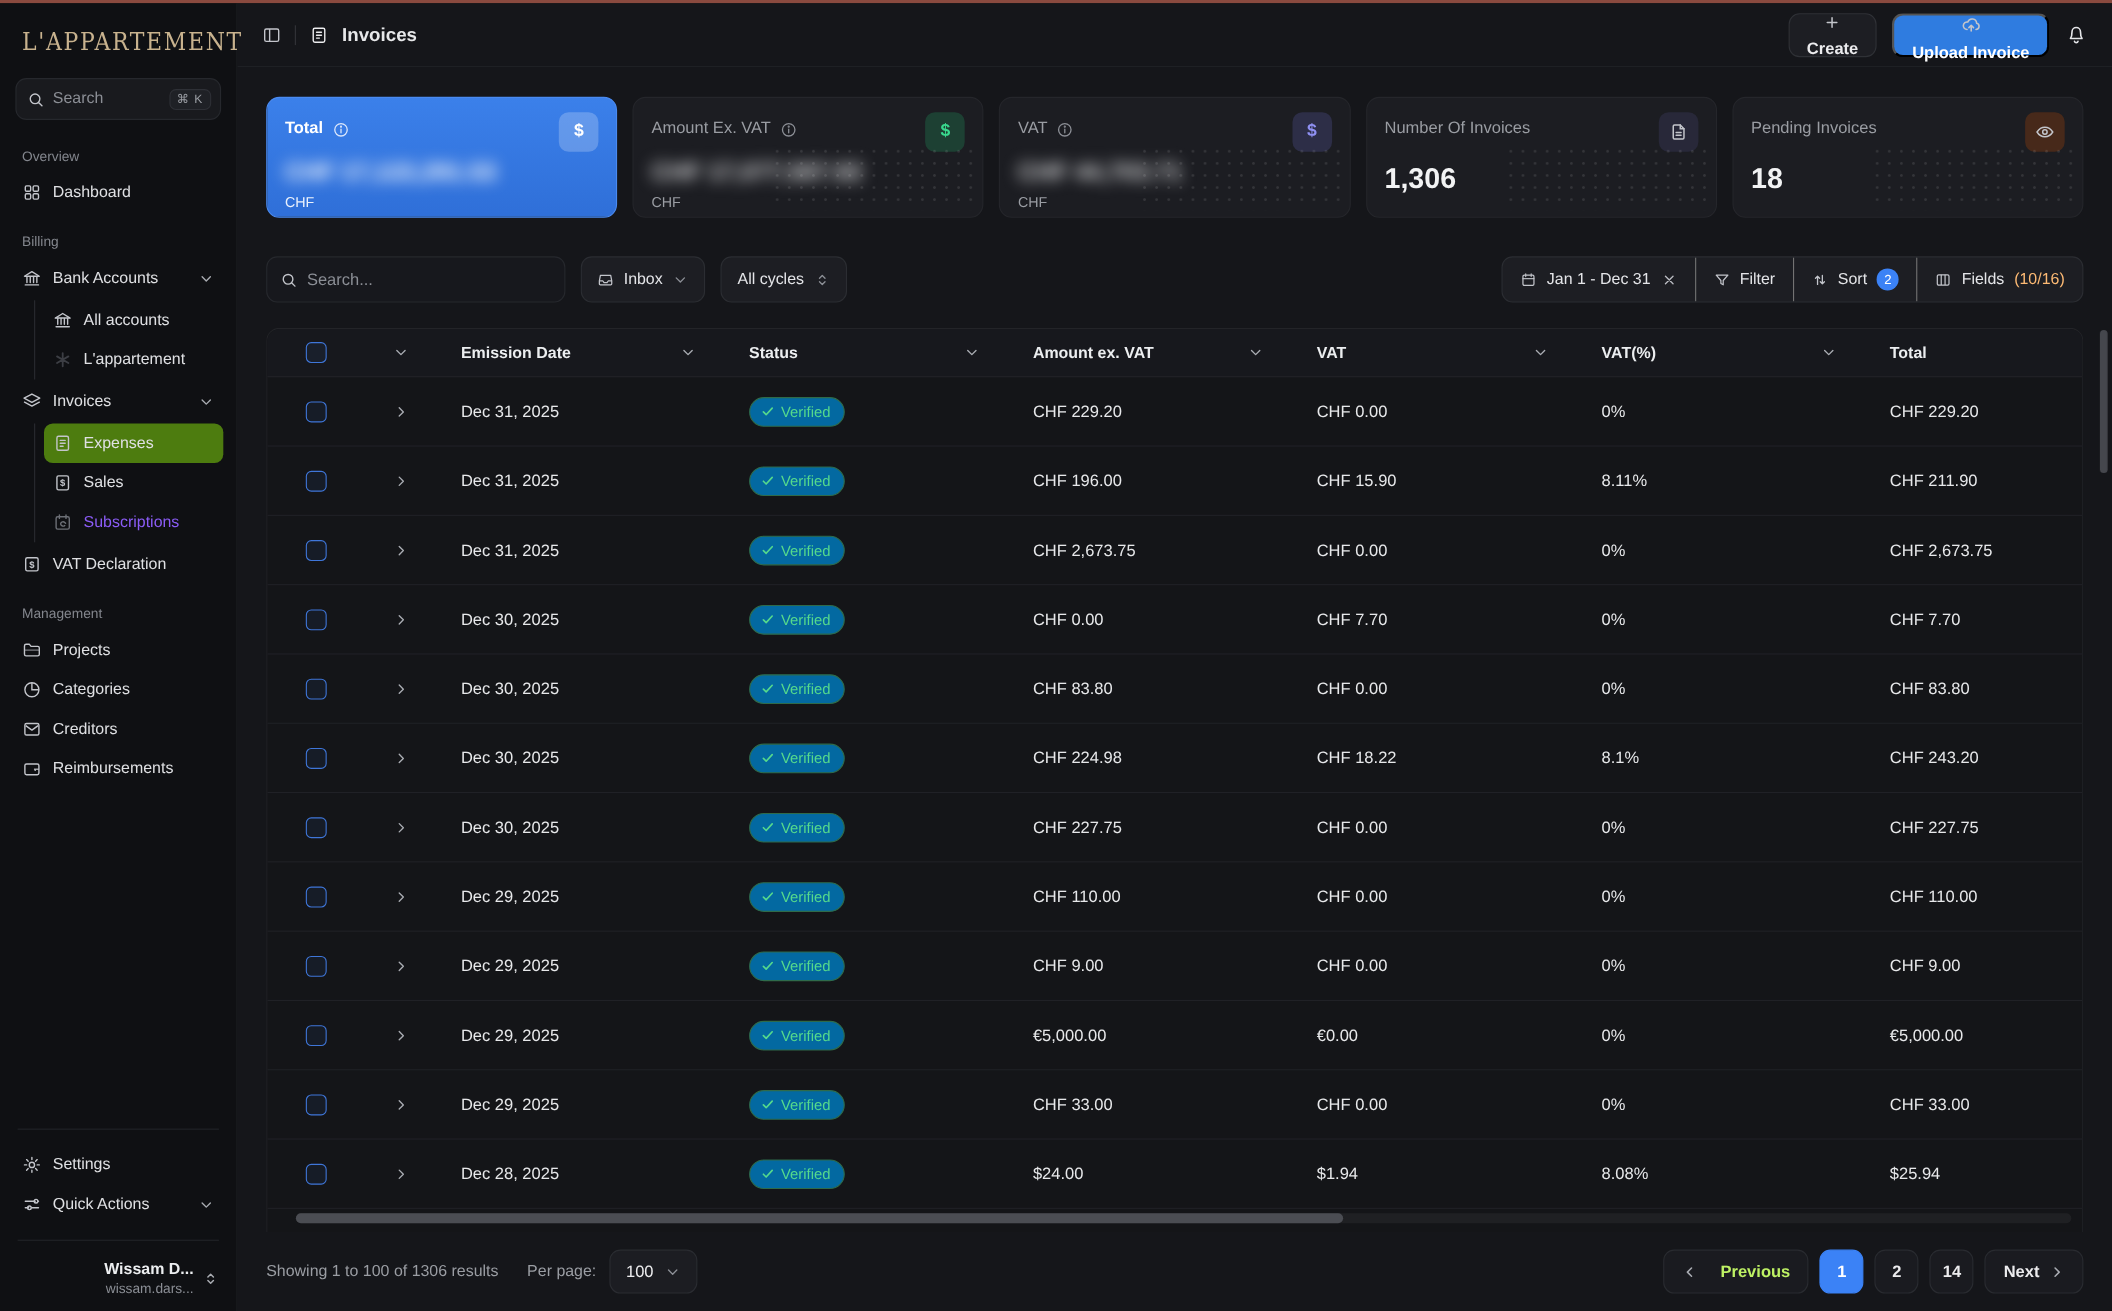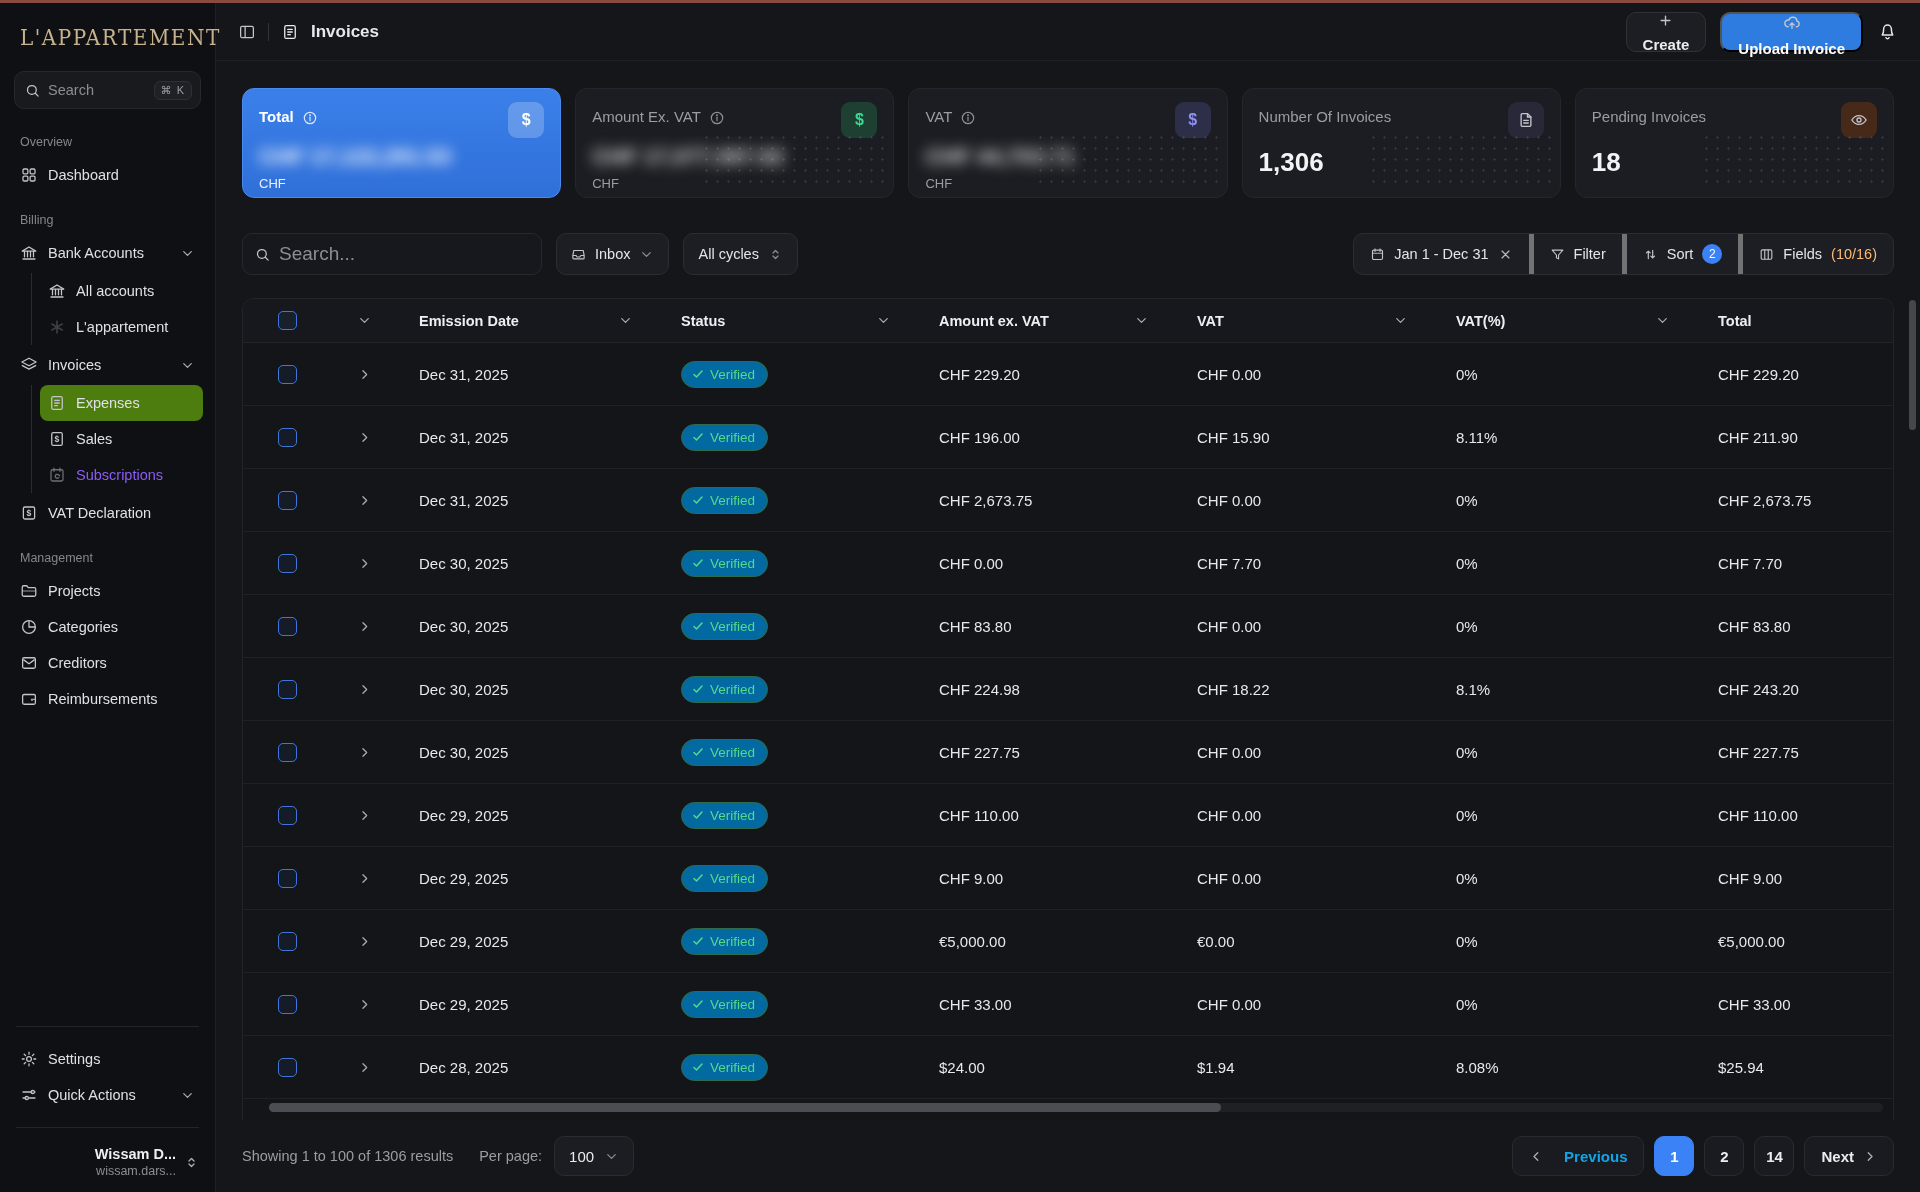--- a/index.html
+++ b/index.html
@@ -70,28 +70,28 @@
   .badge-orange { background:#47291a; color:#f9743c; }
   .card-value { font-size:22px; font-weight:700; color:#dadbdd; margin-top:6px; white-space:nowrap; }
   .card--blue .card-value { color:#fff; }
   .card-value.blurred { filter:blur(7px); }
   .card-value.big { font-size:26px; margin-top:9px; color:#f2f3f4; }
   .card-sub { font-size:13px; color:#9a9da3; margin-top:6px; }
   .card--blue .card-sub { color:#eaf1fc; }
 
   
   .filterbar { display:flex; align-items:center; gap:14px; margin:34px 26px 0; height:44px; flex:none; }
-  .f-search { width:300px; height:42px; background:#17181d; border:1px solid #26282d;
-    border-radius:10px; display:flex; align-items:center; gap:9px; padding:0 12px; color:#8b8e95; font-size:19px; }
+  .f-search { width:272px; height:42px; background:#17181d; border:1px solid #26282d;
+    border-radius:10px; display:flex; align-items:center; gap:9px; padding:0 12px; color:#8b8e95; font-size:15px; }
   .chip { display:inline-flex; align-items:center; gap:9px; height:42px; padding:0 14px;
     background:#1d1e23; border:1px solid #2b2d32; border-radius:10px; font-size:14.5px; color:#e4e5e8; }
   .seg-group { margin-left:auto; display:flex; align-items:stretch; height:42px;
     background:#1d1e23; border:1px solid #2b2d32; border-radius:10px; overflow:hidden; }
   .seg { display:flex; align-items:center; gap:9px; padding:0 16px; font-size:14.5px;
-    color:#e4e5e8; border-right:5px solid #737373; }
+    color:#e4e5e8; border-right:1px solid #737373; }
   .seg:last-child { border-right:none; }
   .count-badge { width:20px; height:20px; border-radius:50%; background:#3b82f6; color:#fff;
     font-size:12px; display:flex; align-items:center; justify-content:center; }
   .muted { color:#fdba74; }
 
   
   .table-wrap { flex:1; min-height:0; margin:22px 26px 0; border:1px solid #232428;
     border-bottom:none; border-radius:12px 12px 0 0; overflow:hidden; position:relative; background:#141518; }
   .thead, .trow { display:grid; grid-template-columns:88px 66px 262px 258px 258px 259px 262px 1fr;
     align-items:center; }
@@ -115,21 +115,21 @@
   
   .footer { height:72px; flex:none; display:flex; align-items:center; padding:0 26px; gap:26px; }
   .foot-text { font-size:14.5px; color:#9a9da3; }
   .perpage { display:flex; align-items:center; gap:12px; }
   .pp-select { display:flex; align-items:center; gap:10px; height:40px; padding:0 14px;
     background:#1c1d22; border:1px solid #2a2c31; border-radius:10px; font-size:15px; color:#ececee; }
   .pager { margin-left:auto; display:flex; align-items:center; gap:10px; }
   .pg-btn { display:flex; align-items:center; justify-content:center; gap:8px; height:40px;
     padding:0 16px; border-radius:10px; background:#1a1b20; border:1px solid #292b30;
     font-size:15px; font-weight:600; color:#ececee; }
-  .pg-btn.dim { color:#0ea5e9;gap:20px; }
+  .pg-btn.dim { color:#bef264;gap:20px; }
   .pg-num { width:40px; padding:0; }
   .pg-num.active { background:#3b82f6; border-color:#3b82f6; color:#fff; }
 
   .vscroll { position:fixed; right:4px; top:300px; width:7px; height:130px;
     background:#45474d; border-radius:4px; }
   svg { display:block; }
 </style>
 </head>
 <body>
 

